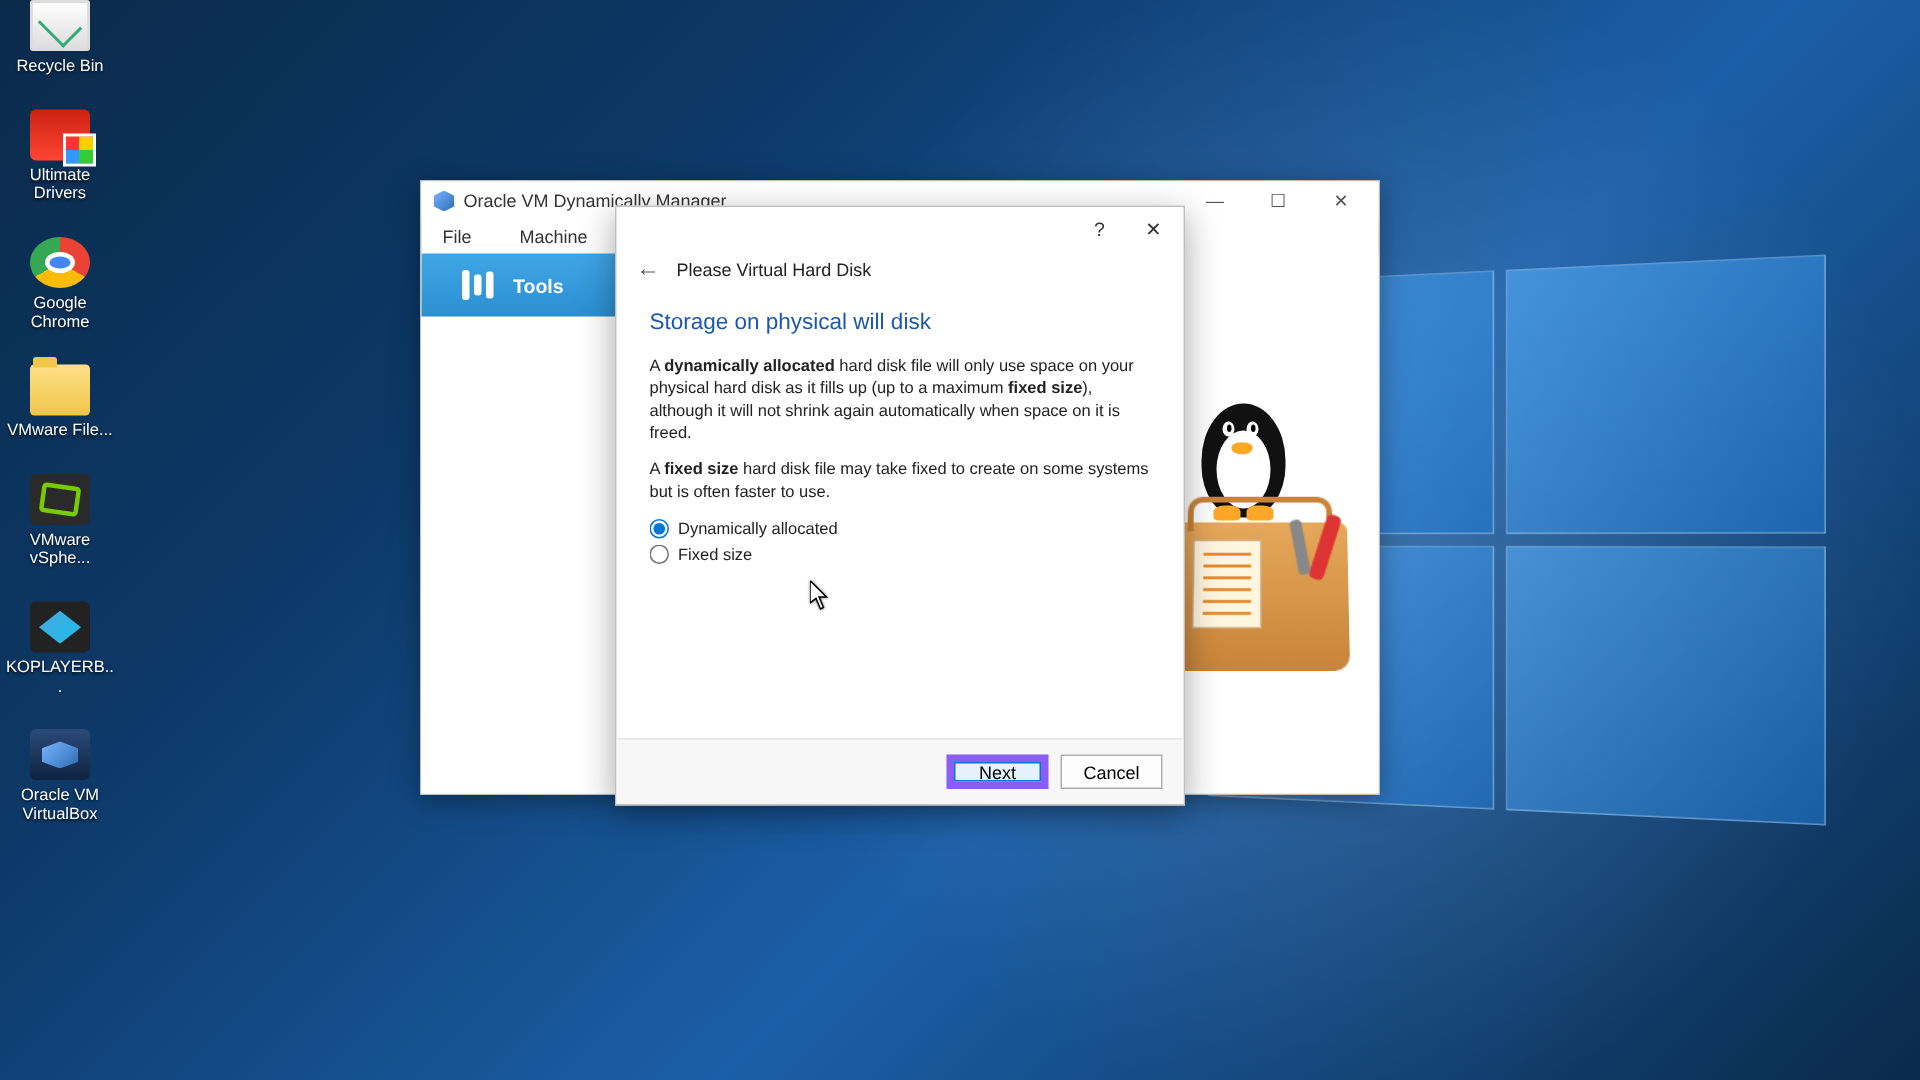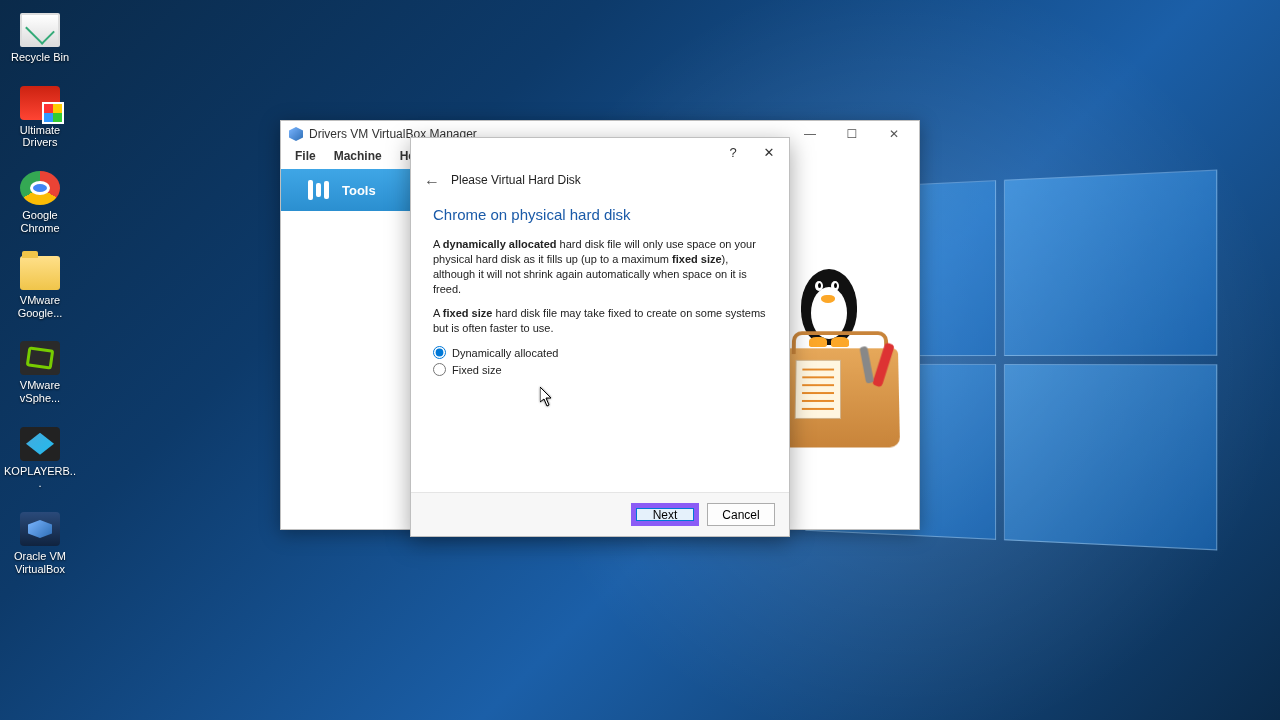--- a/index.html
+++ b/index.html
@@ -14,21 +14,21 @@
     linear-gradient(135deg, #0a2a4a 0%, #0d3a6a 30%, #1b5fa8 60%, #0a2a4a 100%);
 }
 .win-logo {
   position: absolute; right: 70px; top: 180px; width: 420px; height: 360px;
   display: grid; grid-template-columns: 1fr 1fr; grid-template-rows: 1fr 1fr; gap: 8px;
   transform: perspective(800px) rotateY(-12deg);
 }
 .win-logo div { background: linear-gradient(135deg, rgba(90,180,255,0.55), rgba(30,120,210,0.55)); border: 1px solid rgba(255,255,255,0.25); }
 
 
-.desktop-icons { position: absolute; top: 0; left: 4px; display: flex; flex-direction: column; gap: 22px; padding-top: 13px; }
+.desktop-icons { position: absolute; top: 0; left: 4px; display: flex; flex-direction: column; gap: 22px; padding-top: 0; }
 .dicon { width: 72px; text-align: center; color: white; font-size: 11px; cursor: pointer; text-shadow: 0 1px 2px rgba(0,0,0,0.8); }
 .dicon .ibox { width: 40px; height: 34px; margin: 0 auto 4px; position: relative; }
 .dicon .lbl { line-height: 1.15; word-wrap: break-word; }
 
 .i-recycle { border: 2px solid #ddd; border-radius: 2px; background: linear-gradient(#fff,#ddd); }
 .i-recycle::after { content:""; position:absolute; inset:6px; border:2px solid #3a7; border-top:none; border-left:none; transform: rotate(45deg); }
 .i-drivers { background: linear-gradient(#c21,#f43); border-radius:4px; }
 .i-drivers::after { content:""; position:absolute; right:-4px; bottom:-4px; width:18px; height:18px; background: conic-gradient(#fc0 0 90deg,#3c3 90deg 180deg,#39f 180deg 270deg,#f33 270deg 360deg); border:2px solid #fff; }
 .i-chrome { border-radius:50%; background: conic-gradient(#ea4335 0 120deg,#fbbc05 120deg 240deg,#34a853 240deg 360deg); }
 .i-chrome::after { content:""; position:absolute; inset:10px; background:#fff; border-radius:50%; }
@@ -44,21 +44,21 @@
 
 
 .vb-window {
   position: absolute; left: 280px; top: 120px; width: 640px; height: 410px;
   background: #fff; border: 1px solid #bfbfbf; box-shadow: 0 4px 18px rgba(0,0,0,0.35);
 }
 .vb-titlebar { height: 26px; display:flex; align-items:center; padding: 0 4px 0 8px; font-size: 12px; color:#333; background:#fff; }
 .vb-titlebar .icon { width:14px; height:14px; margin-right:6px; background: linear-gradient(135deg,#7ab5ff,#2d6db5); clip-path: polygon(50% 0,100% 25%,100% 75%,50% 100%,0 75%,0 25%); }
 .vb-titlebar .spacer { flex:1; }
 .vb-titlebar .wbtn { width:42px; height:24px; display:flex; align-items:center; justify-content:center; color:#555; font-size:12px; cursor:pointer; }
-.vb-menubar { height:22px; display:flex; gap:2px; padding:0 6px; font-size:12px; color:#333;font-weight:bold; }
+.vb-menubar { height:22px; display:flex; align-items:center; gap:16px; padding:0 6px; font-size:12px; color:#333; }
 .vb-menubar span { padding:2px 8px; cursor:pointer; }
 .vb-body { position:absolute; top:48px; left:0; right:0; bottom:0; background:#fff; }
 .vb-sidebar { position:absolute; left:0; top:0; bottom:0; width:130px; background:#fff; border-right:1px solid #e5e5e5; }
 .tools-item { height:42px; background: linear-gradient(#3fa6e6,#2b8fd0); color:#fff; font-weight:bold; display:flex; align-items:center; padding-left:27px; font-size:13px; }
 .tools-item .ticon { width:26px; height:22px; margin-right:8px; display:flex; gap:3px; align-items:center; }
 .tools-item .ticon span { width:5px; height:20px; background:#fff; border-radius:2px; }
 .tools-item .ticon span:nth-child(2){height:14px}
 .tools-item .ticon span:nth-child(3){height:18px}
 
 
@@ -120,40 +120,40 @@
     <div class="dicon">
         <div class="ibox i-drivers"></div>
         <div class="lbl">Ultimate Drivers</div>
       </div>
     <div class="dicon">
         <div class="ibox i-chrome"></div>
         <div class="lbl">Google Chrome</div>
       </div>
     <div class="dicon">
         <div class="ibox i-folder"></div>
-        <div class="lbl">VMware Google...</div>
+        <div class="lbl">VMware File...</div>
       </div>
     <div class="dicon">
         <div class="ibox i-vsphere"></div>
         <div class="lbl">VMware vSphe...</div>
       </div>
     <div class="dicon">
         <div class="ibox i-koplayer"></div>
         <div class="lbl">KOPLAYERB...</div>
       </div>
     <div class="dicon">
         <div class="ibox i-vbox"></div>
         <div class="lbl">Oracle VM VirtualBox</div>
       </div>
   </div>
 
   <div class="vb-window">
     <div class="vb-titlebar">
       <div class="icon"></div>
-      <span>Drivers VM VirtualBox Manager</span>
+      <span>Oracle VM Dynamically Manager</span>
       <div class="spacer"></div>
       <div class="wbtn">
           <span>—</span>
         </div>
       <div class="wbtn">
           <span>☐</span>
         </div>
       <div class="wbtn close">
           <span>✕</span>
         </div>
@@ -199,21 +199,21 @@
           <span>✕</span>
         </div>
     </div>
     <div class="wiz-header">
       <div class="back">
           <span>←</span>
         </div>
       <span>Please Virtual Hard Disk</span>
     </div>
     <div class="wiz-content">
-      <h2>Chrome on physical hard disk</h2>
+      <h2>Storage on physical will disk</h2>
       <p><span>A </span><b>dynamically allocated</b><span> hard disk file will only use space on your physical hard disk as it fills up (up to a maximum </span><b>fixed size</b><span>), although it will not shrink again automatically when space on it is freed.</span></p>
       <p><span>A </span><b>fixed size</b><span> hard disk file may take fixed to create on some systems but is often faster to use.</span></p>
       <label class="radio-row">
         <input type="radio" name="alloc" checked="" style="">
         <span>Dynamically allocated</span>
       </label>
       <label class="radio-row">
         <input type="radio" name="alloc" style="">
         <span>Fixed size</span>
       </label>

